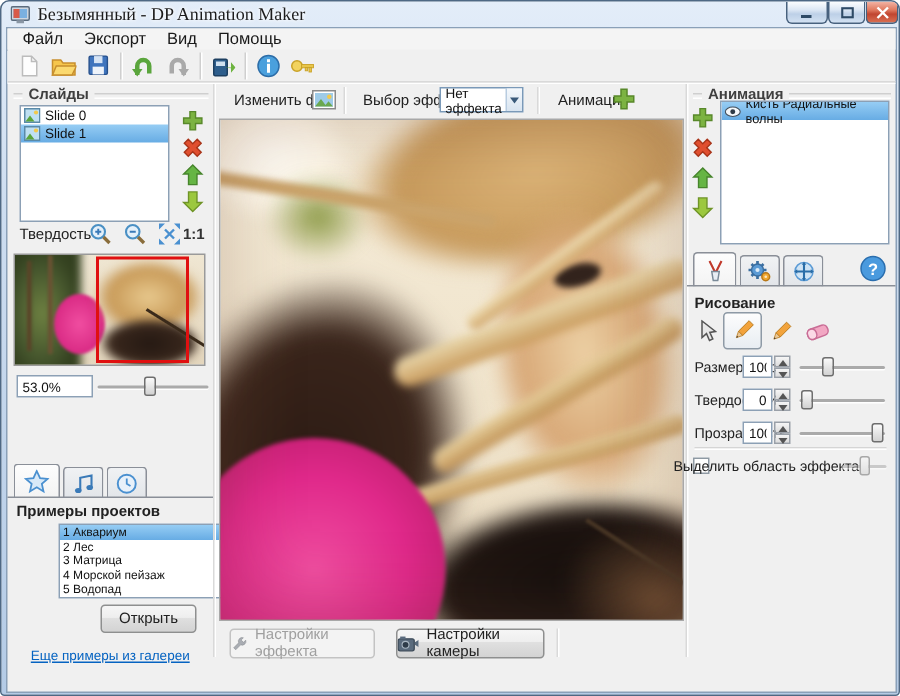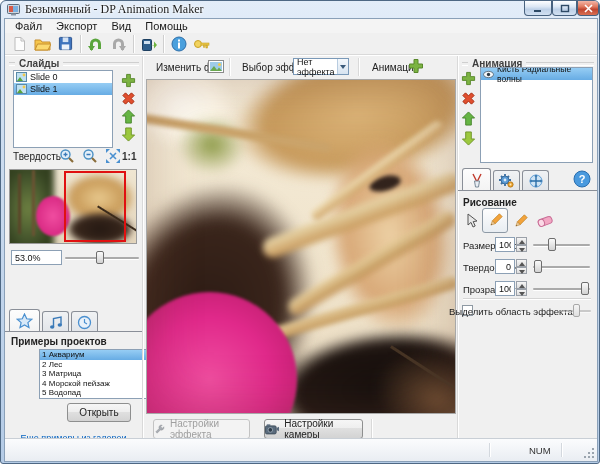--- a/index.html
+++ b/index.html
@@ -502,29 +502,14 @@
 
   <div class="abs" style="left:462px;top:297px;width:128px;height:2px;border-top:1px solid #d5d5d5;border-bottom:1px solid #fff;"></div>
 
   <div class="abs checkbox" style="left:461px;top:304px;"></div>
   <label class="abs small" style="left:448px;top:305px;font-size:9.5px;">Выделить область эффекта</label>
   <div class="abs slider dis" style="left:560px;top:303px;width:30px;height:13px;">
     <div class="track"></div>
       <div class="thumb" style="left:40%;width:7px;"></div>
   </div>
 
-  <div id="statusbar" class="abs">
-    <div class="st-sep" style="left:484px;"></div>
-    <span class="abs" style="left:524px;top:6px;font-size:9.5px;color:#333;">NUM</span>
-    <div class="st-sep" style="left:556px;"></div>
-    <svg class="abs" style="right:2px;bottom:2px;" width="12" height="12" viewBox="0 0 12 12">
-      <g fill="#9aa4ae">
-          <rect x="9" y="9" width="2" height="2"></rect>
-          <rect x="9" y="5" width="2" height="2"></rect>
-          <rect x="5" y="9" width="2" height="2"></rect>
-          <rect x="9" y="1" width="2" height="2"></rect>
-          <rect x="5" y="5" width="2" height="2"></rect>
-          <rect x="1" y="9" width="2" height="2"></rect>
-        </g>
-    </svg>
-  </div>
 
 </div>
 
 </body></html>

